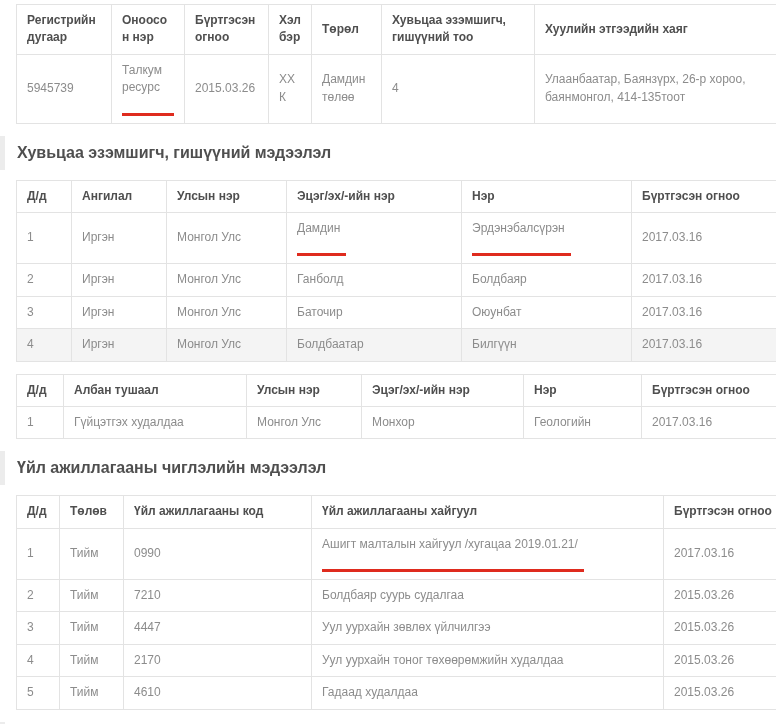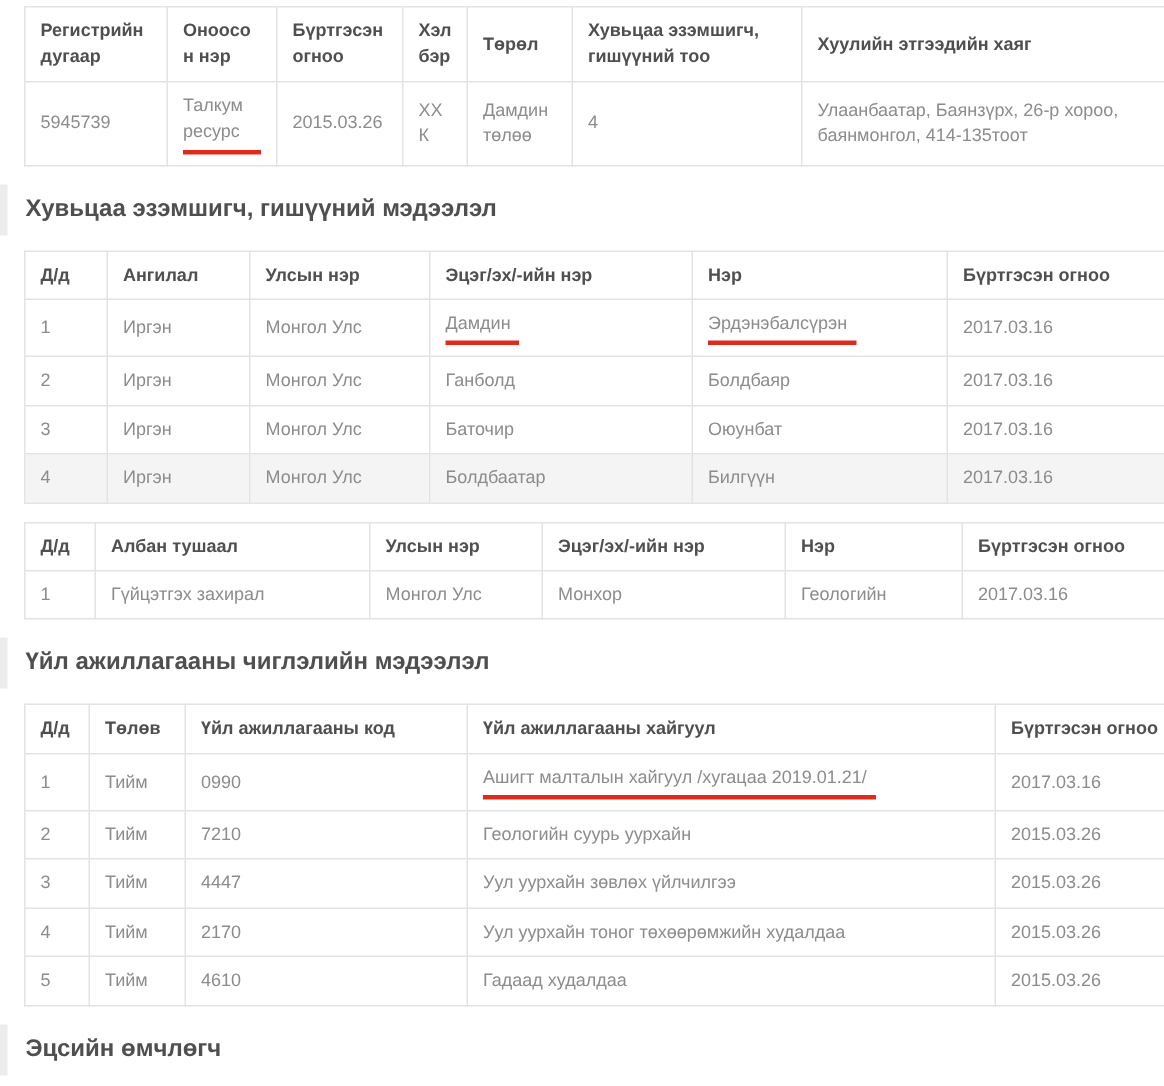--- a/index.html
+++ b/index.html
@@ -51,21 +51,21 @@
     font-size:16px;
     font-weight:bold;
     color:var(--head-text);
     border-left:5px solid var(--bar);
     padding:8px 0 8px 12px;
     margin:2px 0 10px 0;
   }
   .red-mark{
     display:inline-block;
     border-bottom:3px solid var(--red);
-    padding:0 6px 3px 0;
+    padding:0 6px 16px 0;
   }
 </style>
 </head>
 <body>
 
 <div class="page">
 
   <table>
     <colgroup>
       <col style="width:95px">
@@ -171,21 +171,21 @@
         <th>Албан тушаал</th>
         <th>Улсын нэр</th>
         <th>Эцэг/эх/-ийн нэр</th>
         <th>Нэр</th>
         <th>Бүртгэсэн огноо</th>
       </tr>
     </thead>
     <tbody>
       <tr>
         <td>1</td>
-        <td>Гүйцэтгэх захирал</td>
+        <td>Гүйцэтгэх худалдаа</td>
         <td>Монгол Улс</td>
         <td>Монхор</td>
         <td>Геологийн</td>
         <td>2017.03.16</td>
       </tr>
     </tbody>
   </table>
 
   <div class="section-title">Үйл ажиллагааны чиглэлийн мэдээлэл</div>
   <table>
@@ -210,21 +210,21 @@
         <td>1</td>
         <td>Тийм</td>
         <td>0990</td>
         <td><span class="red-mark">Ашигт малталын хайгуул /хугацаа 2019.01.21/</span></td>
         <td>2017.03.16</td>
       </tr>
       <tr>
         <td>2</td>
         <td>Тийм</td>
         <td>7210</td>
-        <td>Геологийн суурь уурхайн</td>
+        <td>Болдбаяр суурь судалгаа</td>
         <td>2015.03.26</td>
       </tr>
       <tr>
         <td>3</td>
         <td>Тийм</td>
         <td>4447</td>
         <td>Уул уурхайн зөвлөх үйлчилгээ</td>
         <td>2015.03.26</td>
       </tr>
       <tr>

